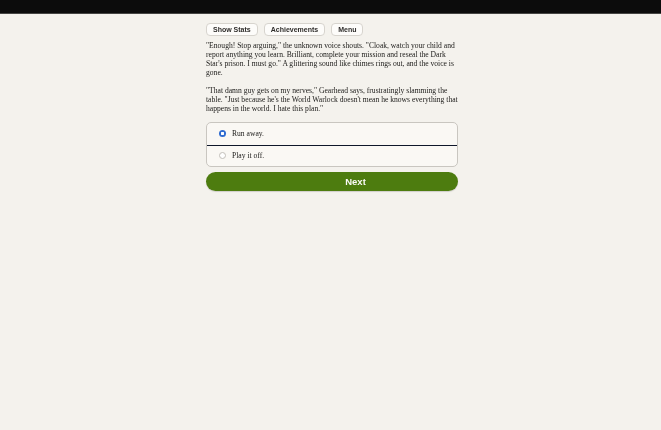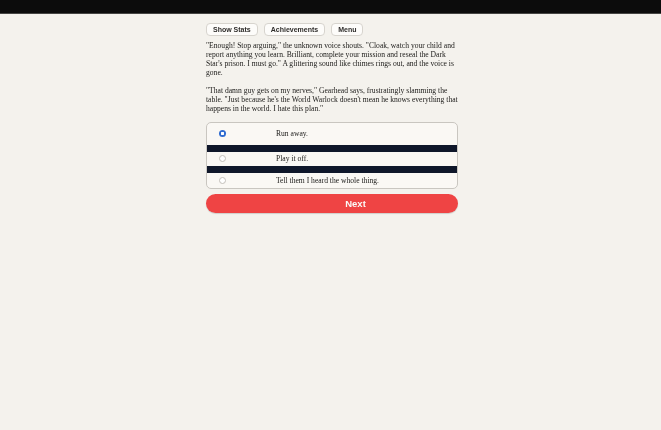--- a/index.html
+++ b/index.html
@@ -53,44 +53,43 @@
     background: #faf8f4;
     border: 1px solid #c9c6c0;
     border-radius: 5px;
     overflow: hidden;
   }
   .choice-row {
     display: flex; align-items: center;
     height: 21.5px;
     padding-left: 12px;
     cursor: pointer;
-    gap: 44px;
   }
-  .choice-row + .choice-row { border-top: 7px solid #0f172a; align-items: center; }
+  .choice-row + .choice-row { border-top: 1px solid #0f172a; align-items: center; }
   .radio {
     width: 7px; height: 7px;
     border-radius: 50%;
     border: 1px solid #c2bfb9;
     background: #ffffff;
     flex: 0 0 auto;
   }
   .radio.selected {
     border: none;
     background: radial-gradient(circle at 50% 50%, #ffffff 0 28%, #2e6bd0 34% 100%);
   }
   .choice-label {
     font-family: "Liberation Serif", serif;
     font-size: 7.6px;
     color: #21201e;
     margin-left: 6px;
   }
   .next-btn {
     margin-top: 5px;
     width: 252px; height: 19px;
-    background: #ef4444;
+    background: #4d7c0f;
     border: none;
     border-radius: 9.5px;
     color: #fbfaf8;
     font-family: "Liberation Sans", sans-serif;
     font-size: 9.5px;
     font-weight: 700;
     display: flex; align-items: center; justify-content: center;
     cursor: pointer;
     box-shadow: 0 1px 1px rgba(0,0,0,0.15);
     padding-left: 47px;
@@ -116,21 +115,17 @@
 
   <div class="choice-box">
     <div class="choice-row">
       <span class="radio selected"></span>
       <span class="choice-label">Run away.</span>
     </div>
     <div class="choice-row">
       <span class="radio"></span>
       <span class="choice-label">Play it off.</span>
     </div>
-    <div class="choice-row">
-      <span class="radio"></span>
-      <span class="choice-label">Tell them I heard the whole thing.</span>
-    </div>
   </div>
 
   <button class="next-btn">Next</button>
 
 </div>
 
 </body></html>

